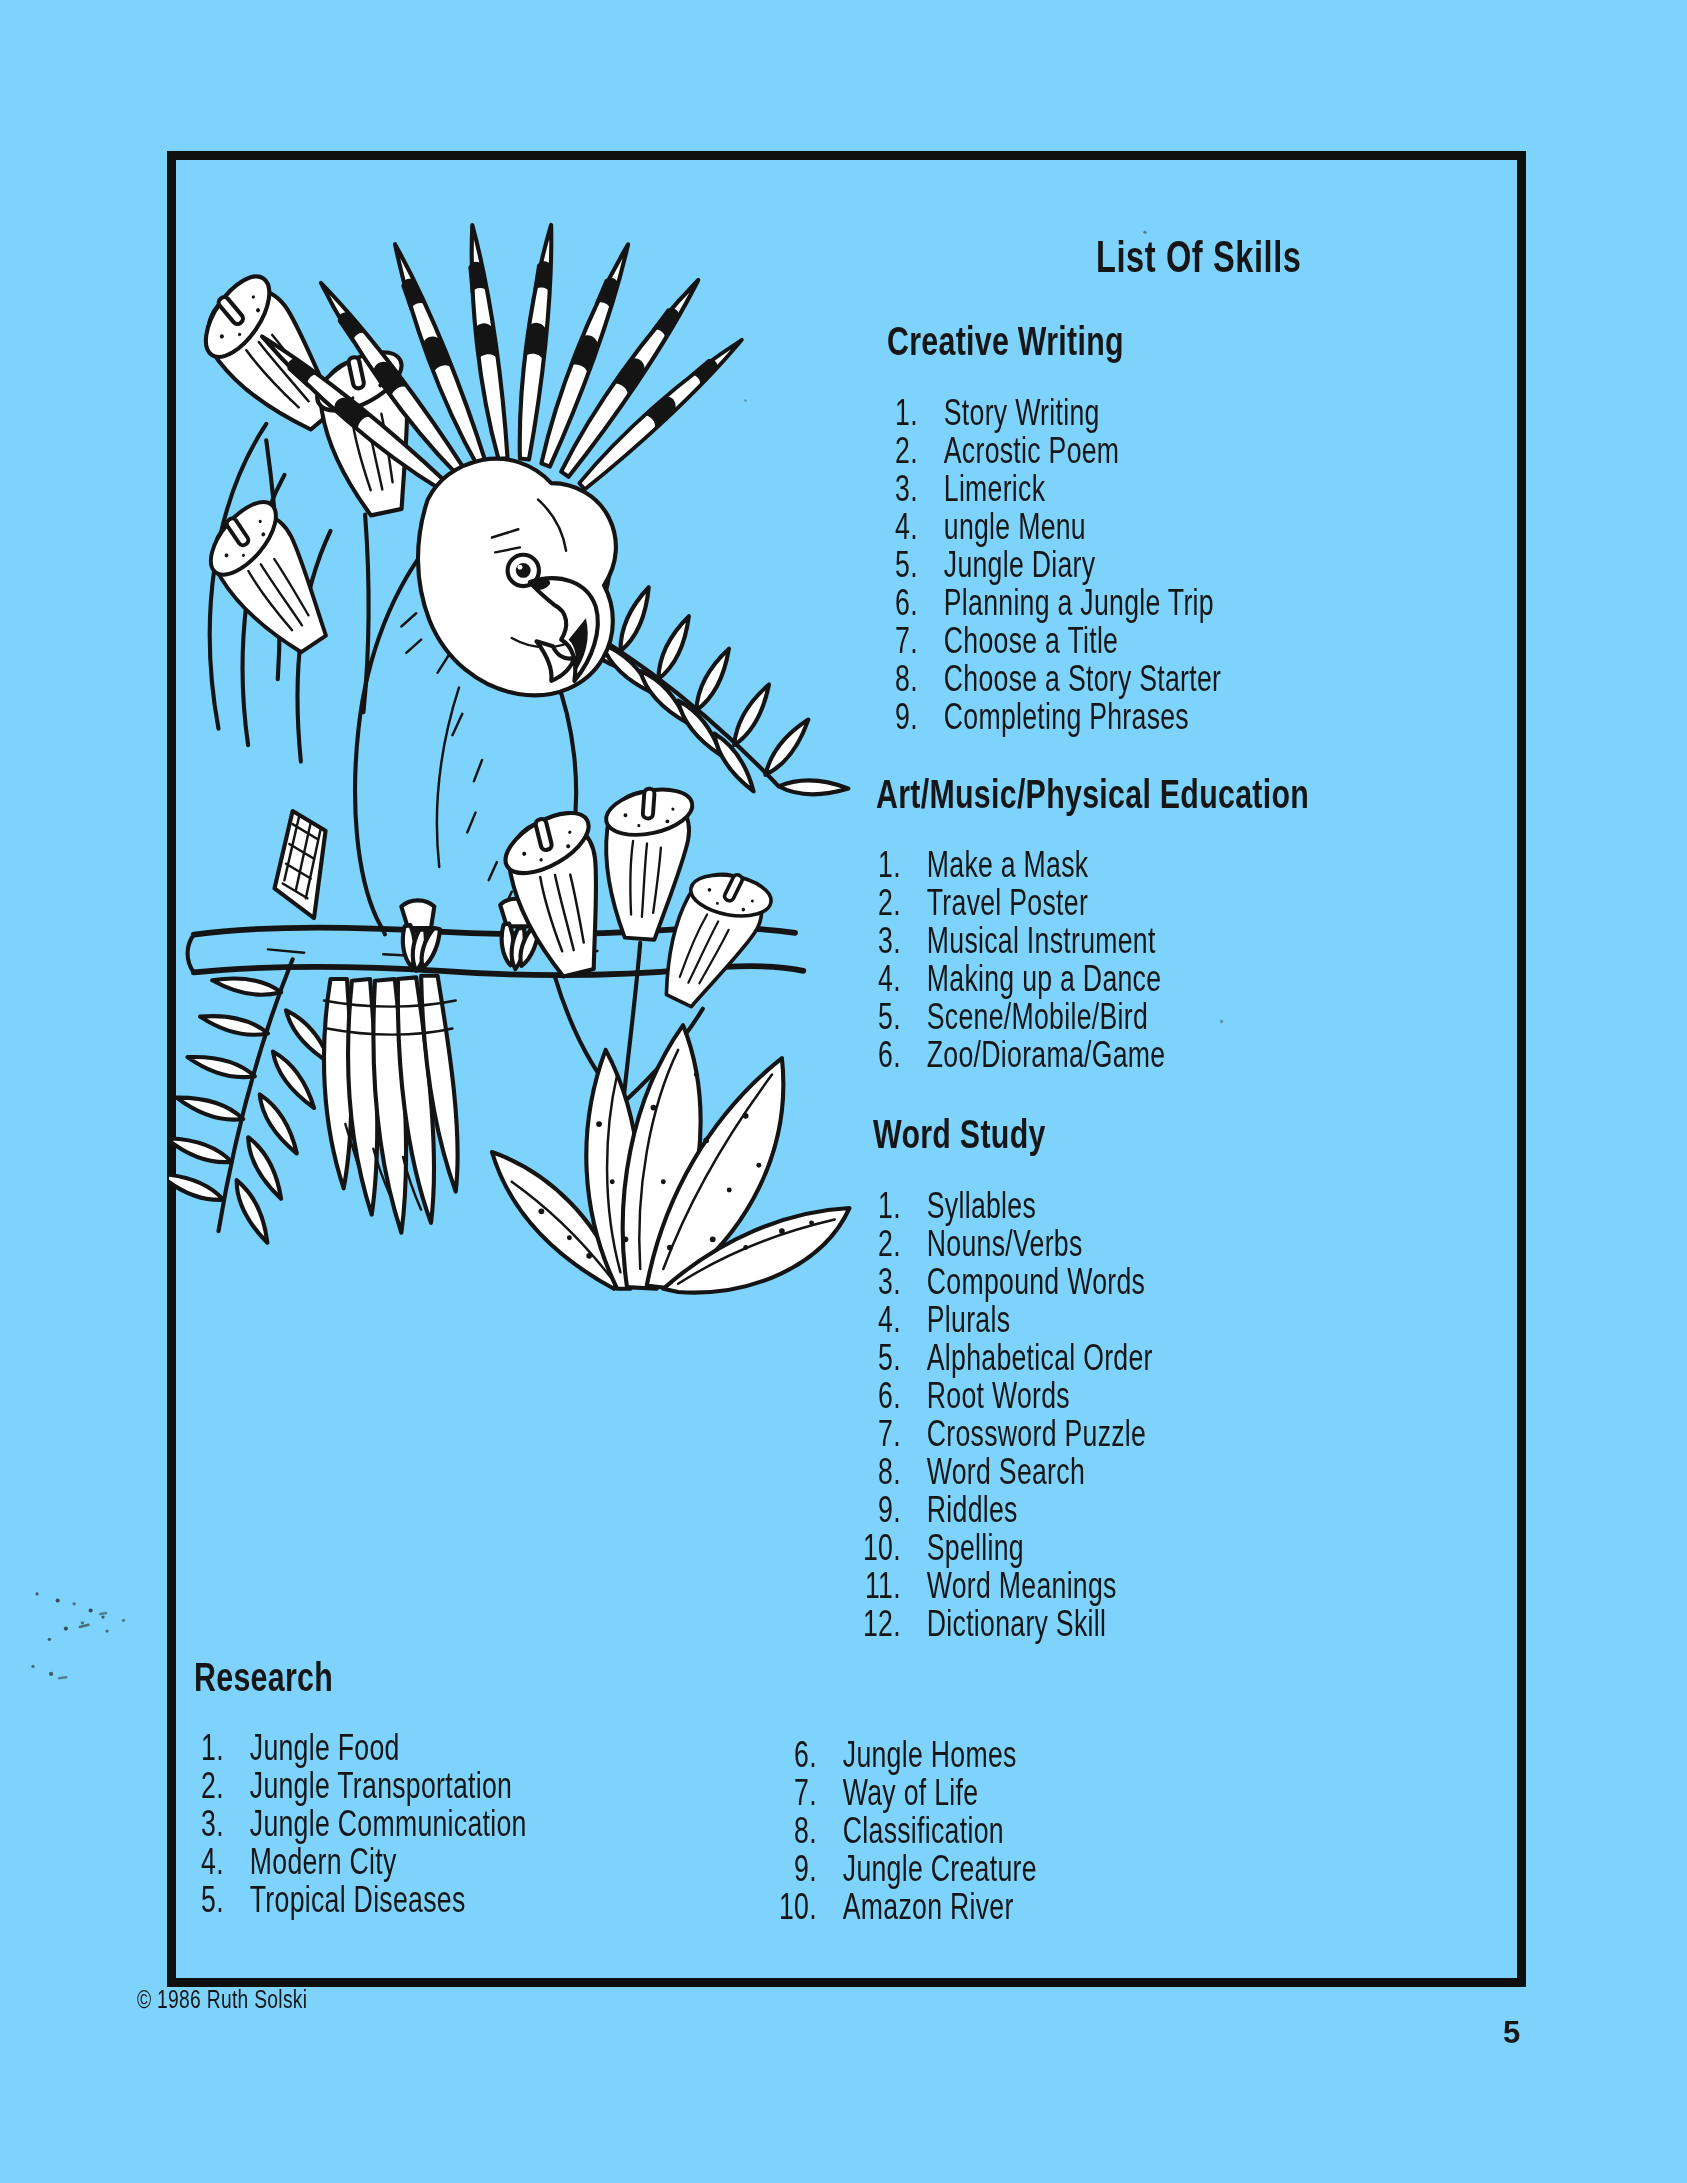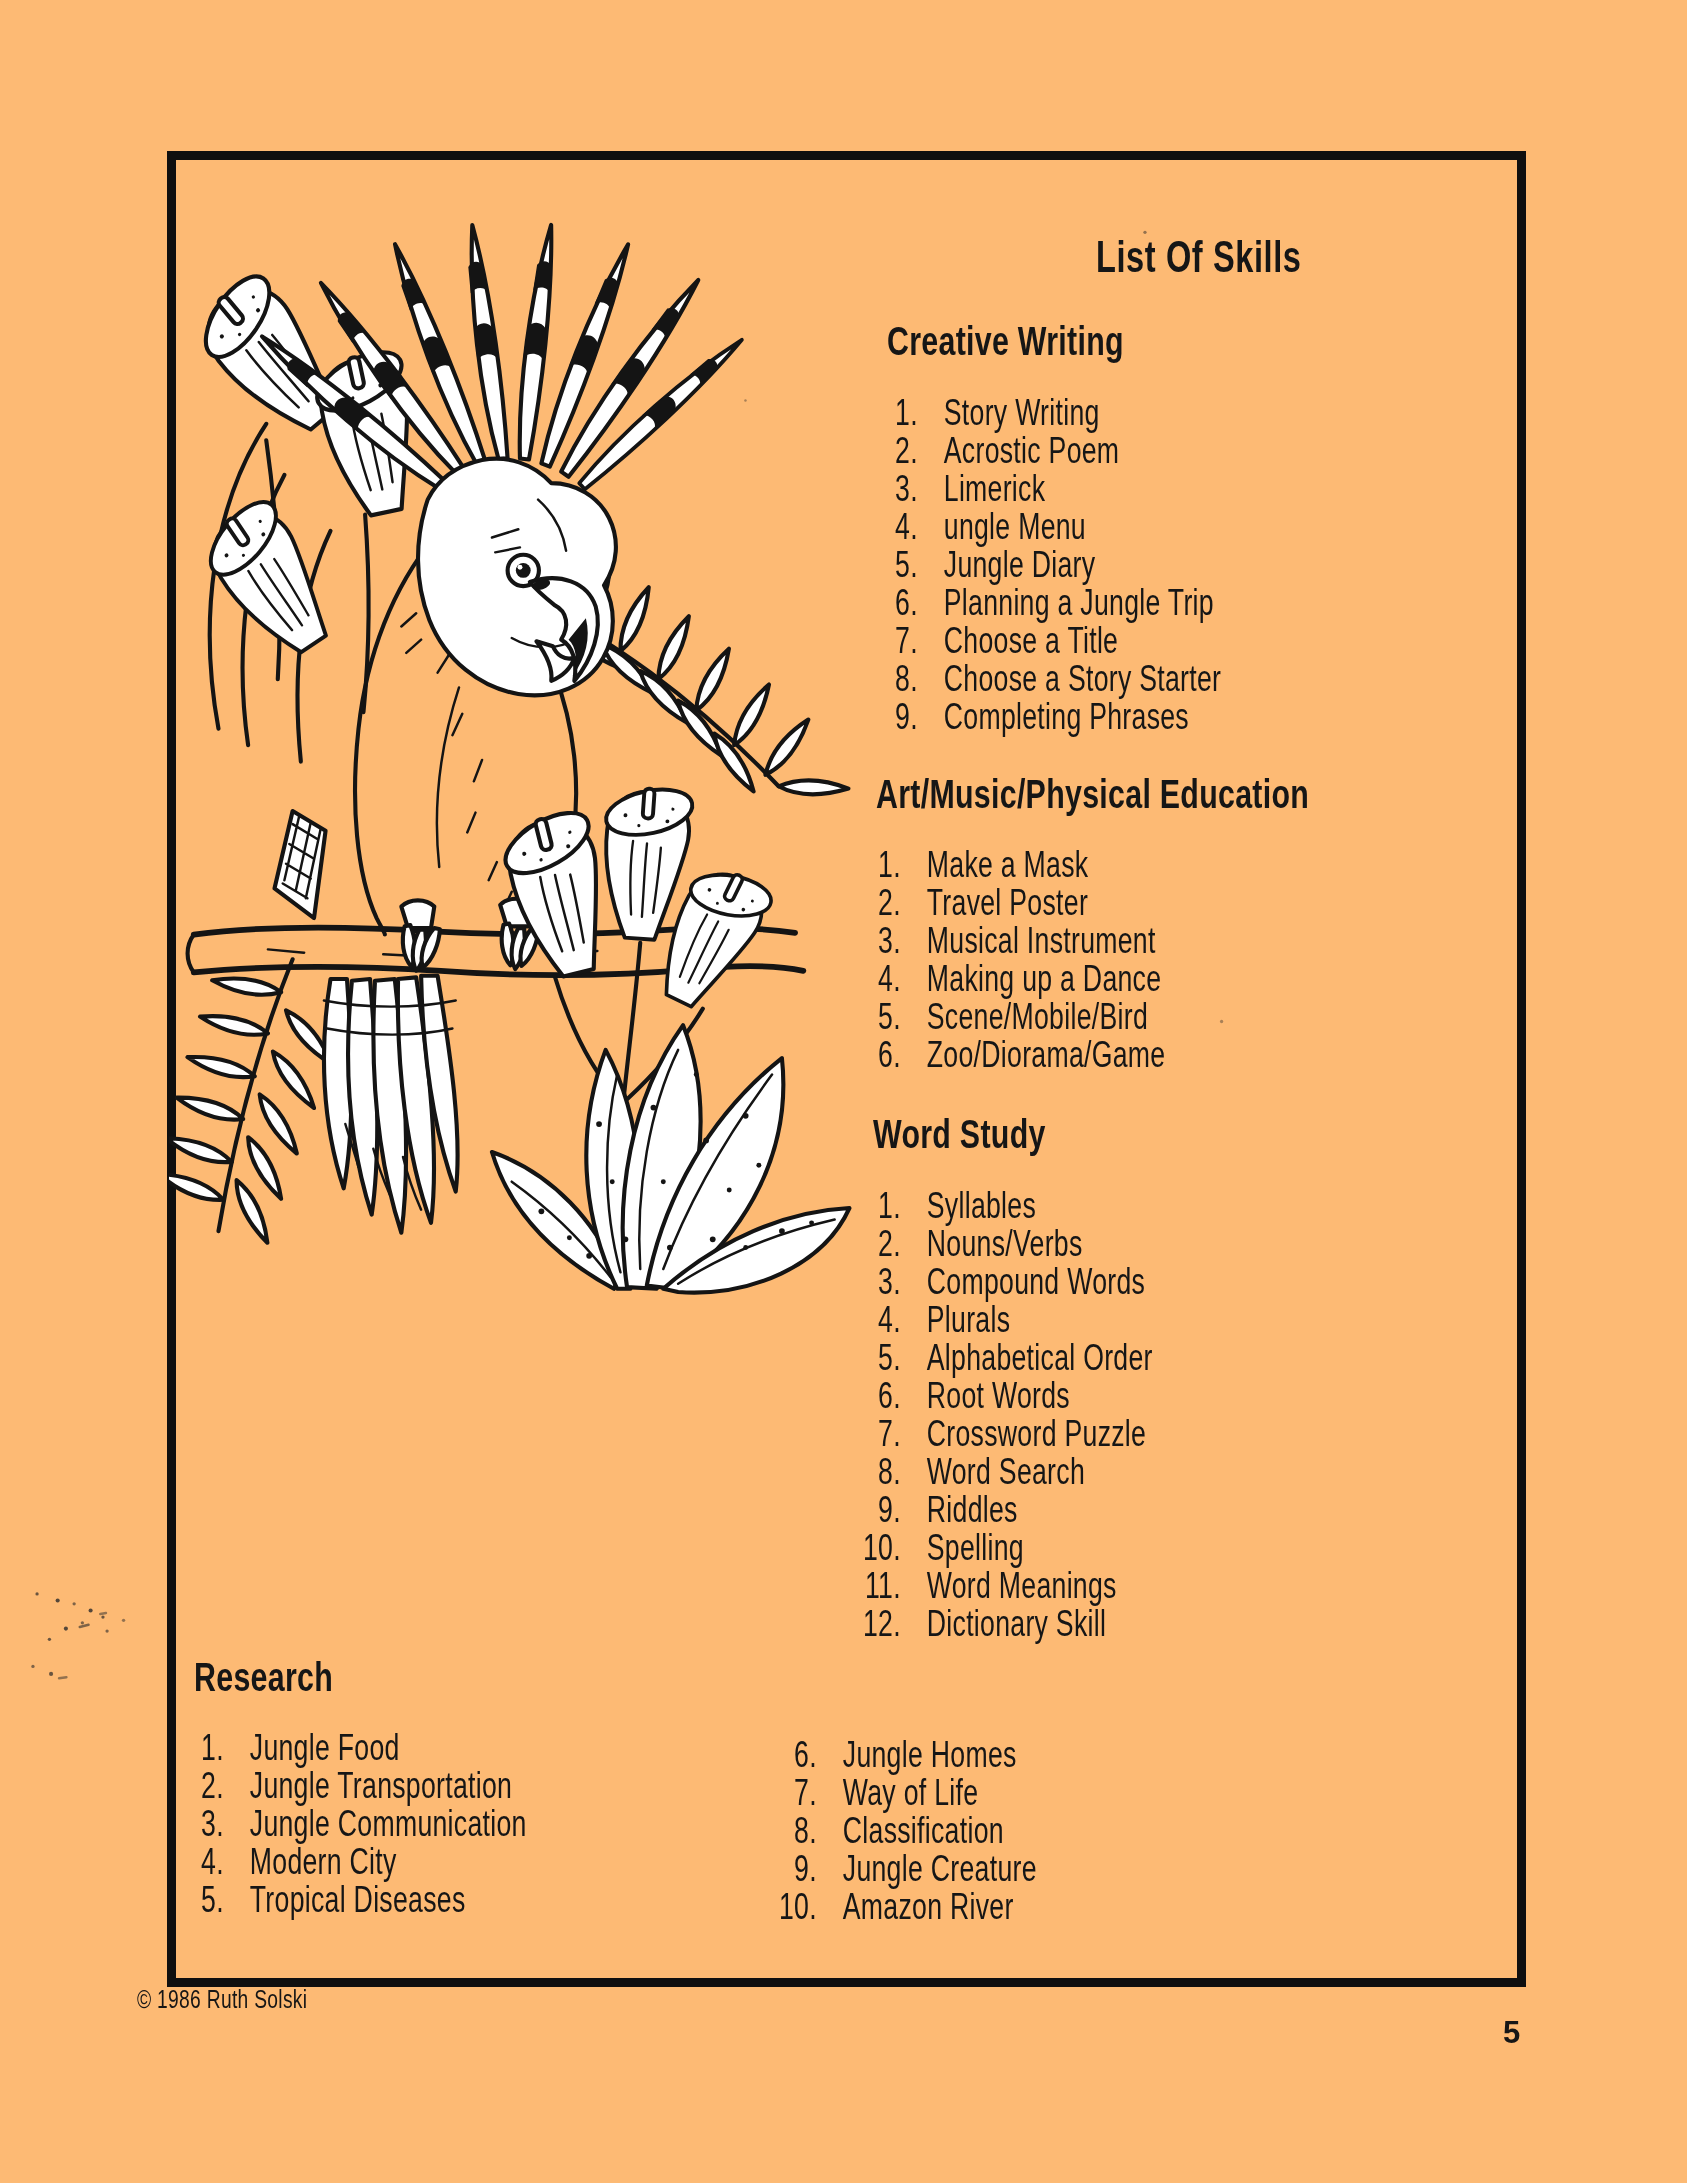--- a/index.html
+++ b/index.html
@@ -1,19 +1,19 @@
 <!DOCTYPE html>
 <html style="font-size:13px"><head>
 <meta charset="utf-8">
 <style>
   html,body{margin:0;padding:0;background:#e8e8e8;}
   .page{
     position:relative;
     width:1687px;height:2183px;
-    background:#fdba74;
+    background:#7dd3fc;
     font-family:"Liberation Sans","DejaVu Sans",sans-serif;
     color:#161616;
     overflow:hidden;
   }
   .frame{
     position:absolute;left:167px;top:151px;
     width:1359px;height:1836px;
     border:9px solid #0f0f0f;
     box-sizing:border-box;
   }

